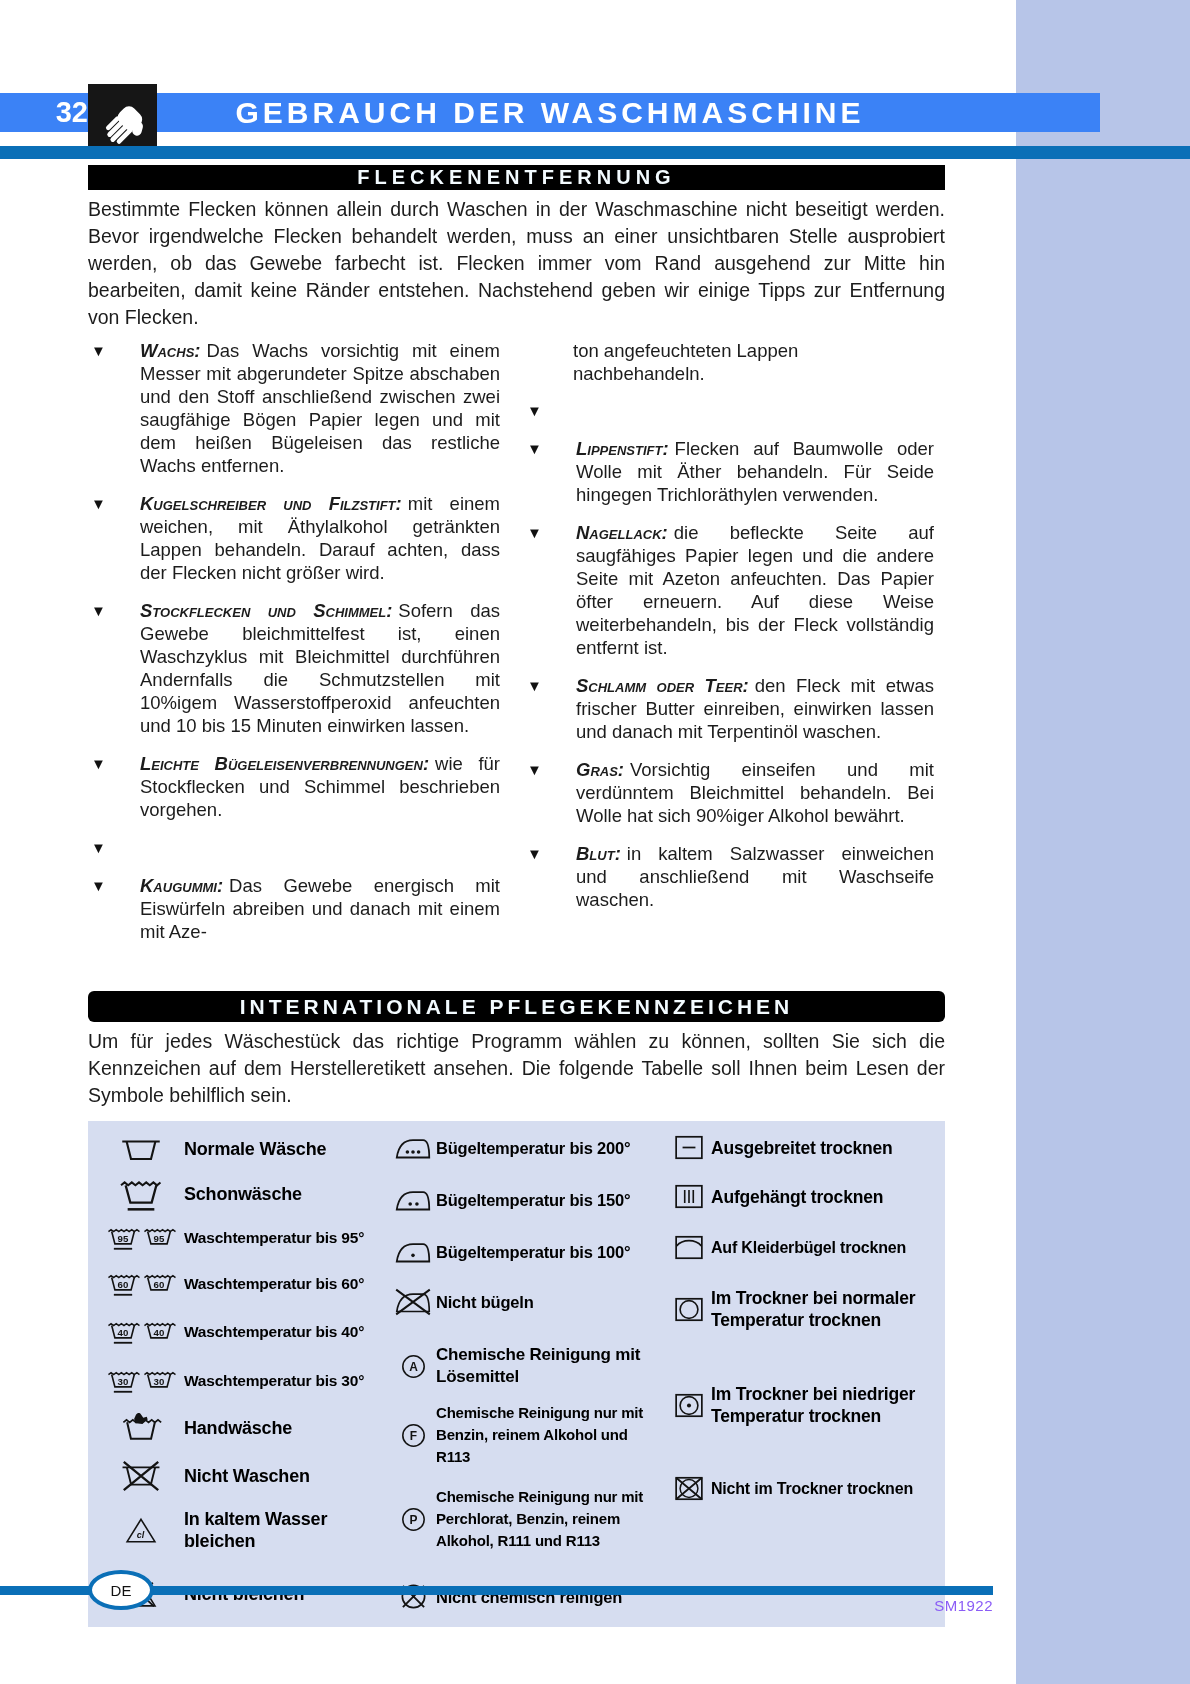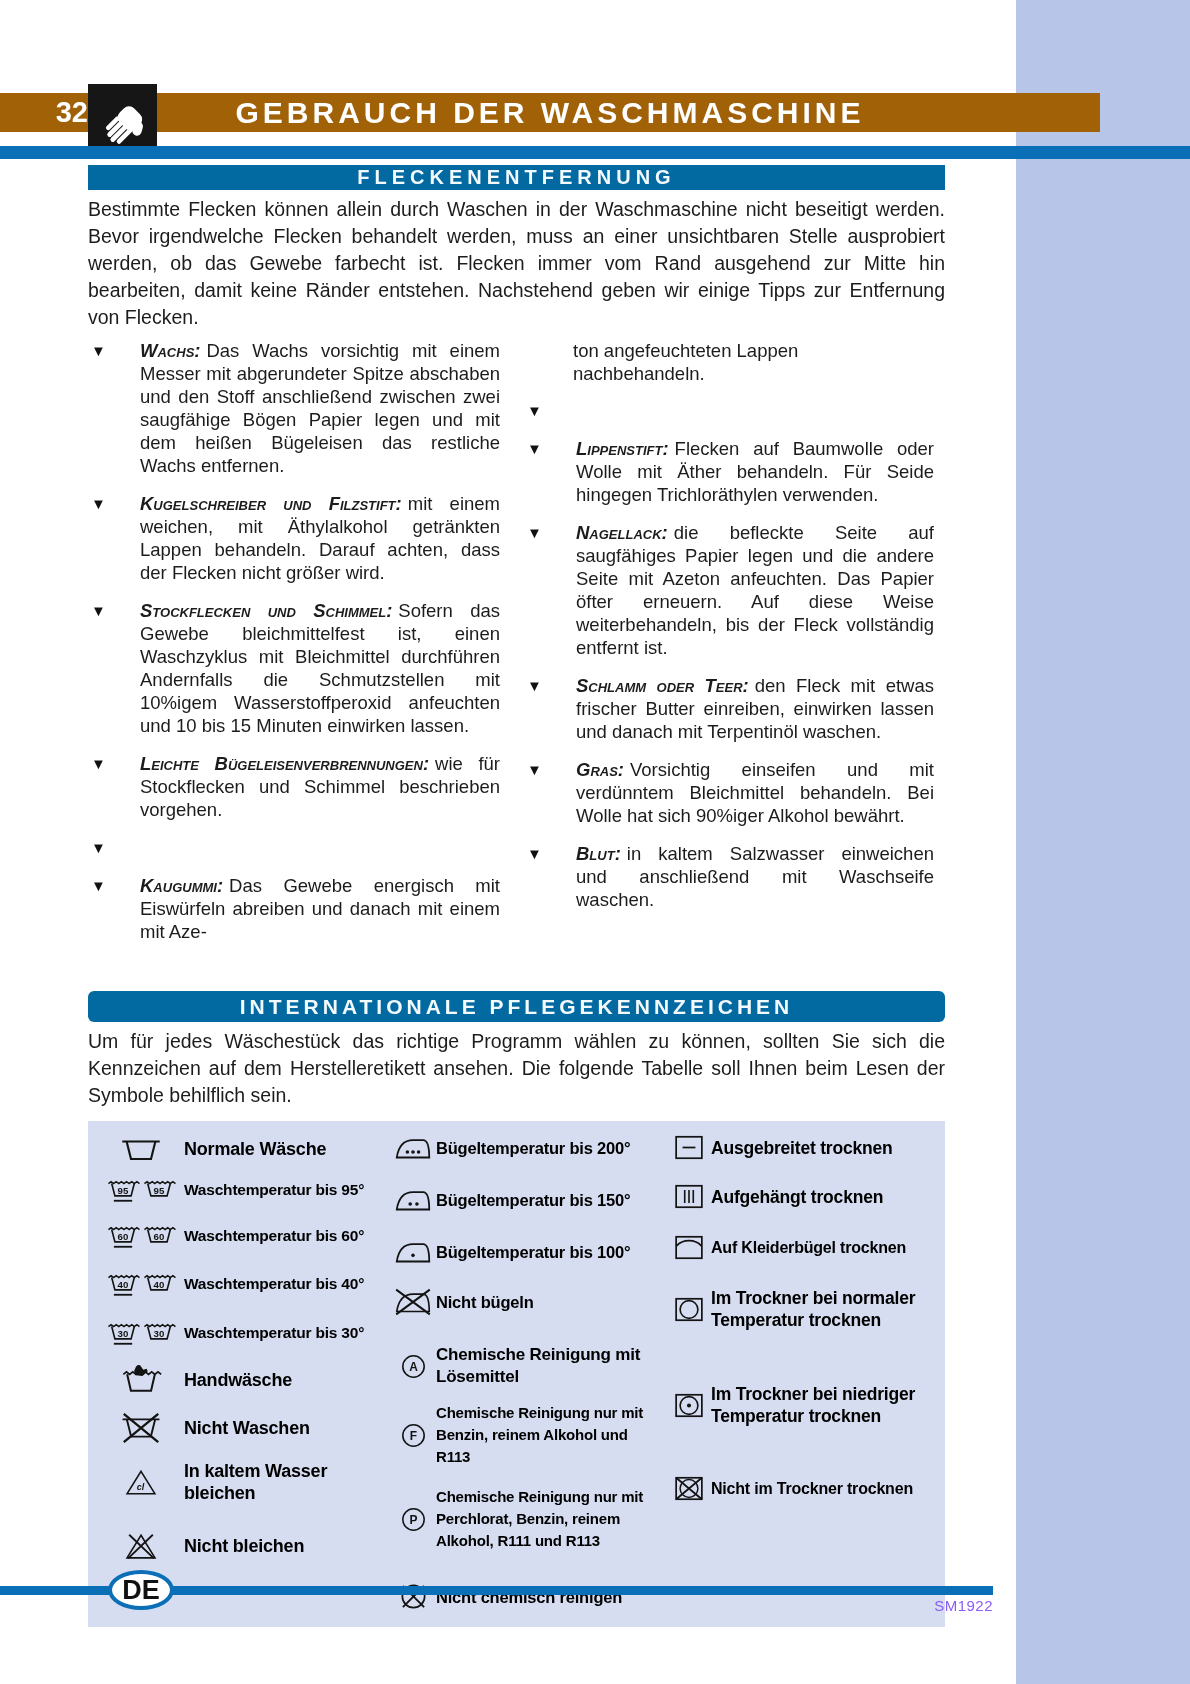--- a/index.html
+++ b/index.html
@@ -1,31 +1,31 @@
 <!DOCTYPE html>
 <html><head>
 <meta charset="utf-8">
 <style>
   html,body{margin:0;padding:0;}
   body{width:1190px;height:1684px;position:relative;background:#ffffff;
        font-family:"Liberation Sans",sans-serif;color:#1c1c1c;overflow:hidden;}
   
   .side-strip{position:absolute;left:1016px;top:0;width:174px;height:1684px;background:#b7c5e8;}
   
-  .title-bar{position:absolute;left:0;top:93px;width:1100px;height:39px;background:#a16207;}
+  .title-bar{position:absolute;left:0;top:93px;width:1100px;height:39px;background:#3b82f6;}
   .title-bar .title{display:block;text-align:center;color:#fff;font-weight:bold;
        font-size:30px;line-height:39px;letter-spacing:4px;white-space:nowrap;}
   .page-num{position:absolute;left:46px;top:93px;width:42px;height:39px;color:#fff;
        font-weight:bold;font-size:29px;line-height:39px;text-align:right;}
   .hand-box{position:absolute;left:88px;top:84px;width:69px;height:73px;background:#161616;
        display:flex;align-items:center;justify-content:center;}
   .thin-bar{position:absolute;left:0;top:146px;width:1190px;height:13px;background:#0a6fb7;}
   
   .content{position:absolute;left:88px;top:165px;width:857px;}
-  .sec-bar{background:#0369a1;color:#f3fbff;font-weight:bold;text-align:center;}
+  .sec-bar{background:#000000;color:#f3fbff;font-weight:bold;text-align:center;}
   .sec-bar1{height:25px;font-size:20px;line-height:25px;letter-spacing:5px;}
   .sec-bar2{margin-top:33px;height:31px;font-size:21px;line-height:31px;letter-spacing:4px;border-radius:6px;}
   .intro{font-size:19.5px;line-height:27px;text-align:justify;margin:6px 0 0 0;}
   .cols{display:flex;margin-top:8px;}
   .col-l{width:412px;margin-right:24px;}
   .col-r{width:410px;}
   .bullet{display:flex;margin-bottom:15px;}
   .marker{flex:none;width:49px;font-size:15px;line-height:23px;padding-left:3px;color:#111;}
   .btext{margin:0;font-size:18.5px;line-height:23px;text-align:justify;flex:1;}
   .term{font-style:italic;font-weight:bold;font-variant:small-caps;margin-right:6px;}
@@ -50,23 +50,23 @@
   .col-dry .clabel{font-size:17.5px;white-space:nowrap;}
   .col-dry .wrap2 .clabel{white-space:normal;width:228px;}
   .col-dry .sm .clabel{font-size:16px;}
   .mb12{margin-bottom:12px}.mb14{margin-bottom:14px}.mb15{margin-bottom:15px}
   .mb16{margin-bottom:16px}.mb18{margin-bottom:18px}.mb20{margin-bottom:20px}
   .mb21{margin-bottom:21px}.mb22{margin-bottom:22px}.mb24{margin-bottom:24px}
   .mb26{margin-bottom:26px}.mb27{margin-bottom:27px}.mb28{margin-bottom:28px}
   .mb30{margin-bottom:30px}.mb48{margin-bottom:48px}.mb52{margin-bottom:52px}
   
   .foot-line{position:absolute;left:0;top:1586px;width:993px;height:9px;background:#0a6fb7;}
-  .de-badge{position:absolute;left:108px;top:1570px;width:66px;height:40px;background:#fff;
+  .de-badge{position:absolute;left:88px;top:1570px;width:66px;height:40px;background:#fff;
        border:4px solid #0a6fb7;border-radius:50%;box-sizing:border-box;display:flex;
-       align-items:center;justify-content:center;font-weight:bold;font-size:27px;color:#111;}
+       align-items:center;justify-content:center;font-weight:normal;font-size:15px;color:#111;}
   .doc-code{position:absolute;left:870px;top:1597px;width:123px;text-align:right;
        font-size:15px;color:#8b5cf6;letter-spacing:0.5px;}
   svg text{font-family:"Liberation Sans",sans-serif;}
 </style>
 </head>
 <body>
 
 <div class="side-strip"></div>
 
 <div class="title-bar">
@@ -157,20 +157,30 @@
     <div class="col-wash">
       <div class="crow mb12">
         <div class="cicon">
           <svg width="48" height="30" viewBox="0 0 34 24">
               <path d="M2 6 H32" stroke="#131313" stroke-width="1.7" fill="none"></path>
               <path d="M5.5 6 L9 20 H25 L28.5 6" stroke="#131313" stroke-width="1.7" fill="none"></path>
             </svg>
         </div>
         <div class="clabel">Normale Wäsche</div>
       </div>
+      <div class="crow mb12">
+        <div class="cicon">
+          <svg width="48" height="36" viewBox="0 0 34 27">
+              <path d="M2 7 l2.7 -2.2 2.7 2.2 2.7 -2.2 2.7 2.2 2.7 -2.2 2.7 2.2 2.7 -2.2 2.7 2.2 2.7 -2.2 2.7 2.2 2.6 -2.2" stroke="#131313" stroke-width="1.5" fill="none"></path>
+              <path d="M5.5 7 L9 20 H25 L28.5 7" stroke="#131313" stroke-width="1.7" fill="none"></path>
+              <path d="M7 25 H27" stroke="#131313" stroke-width="1.9" fill="none"></path>
+            </svg>
+        </div>
+        <div class="clabel">Schonwäsche</div>
+      </div>
       <div class="crow sm mb18">
         <div class="cicon">
           <svg width="36" height="28" viewBox="0 0 30 26">
               <path d="M1.5 7 l2.4 -1.8 2.4 1.8 2.4 -1.8 2.4 1.8 2.4 -1.8 2.4 1.8 2.4 -1.8 2.4 1.8 2.4 -1.8 2.4 1.8 2.4 -1.8 2.4 1.8" stroke="#131313" stroke-width="1.4" fill="none"></path>
               <path d="M4.5 7 L7.5 18.5 H22.5 L25.5 7" stroke="#131313" stroke-width="1.5" fill="none"></path>
               <text x="15" y="16.5" font-size="9" font-weight="bold" text-anchor="middle" fill="#131313">95</text>
               <path d="M6.5 23 H23.5" stroke="#131313" stroke-width="1.7" fill="none"></path>
             </svg>
           <svg width="36" height="28" viewBox="0 0 30 26">
               <path d="M1.5 7 l2.4 -1.8 2.4 1.8 2.4 -1.8 2.4 1.8 2.4 -1.8 2.4 1.8 2.4 -1.8 2.4 1.8 2.4 -1.8 2.4 1.8 2.4 -1.8 2.4 1.8" stroke="#131313" stroke-width="1.4" fill="none"></path>

